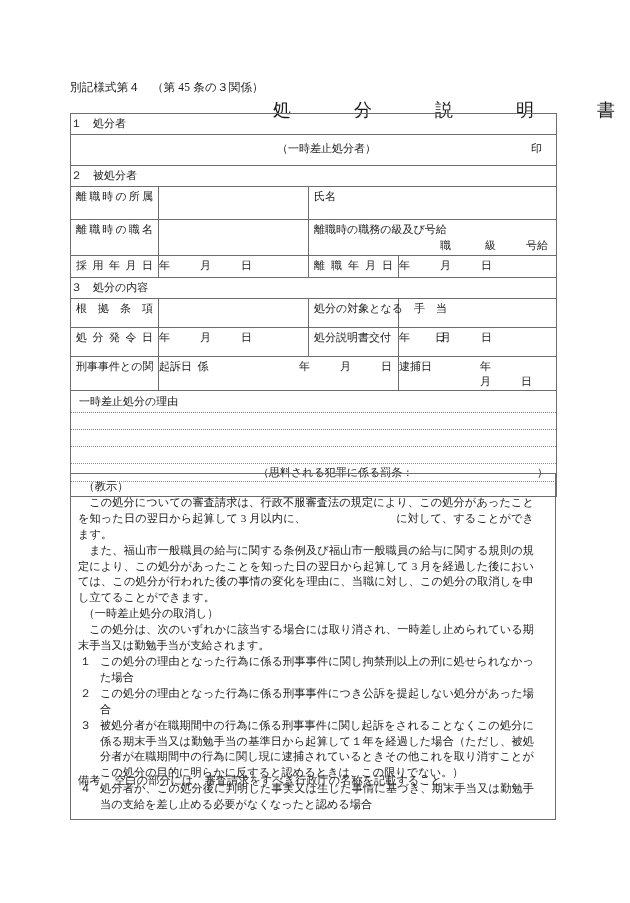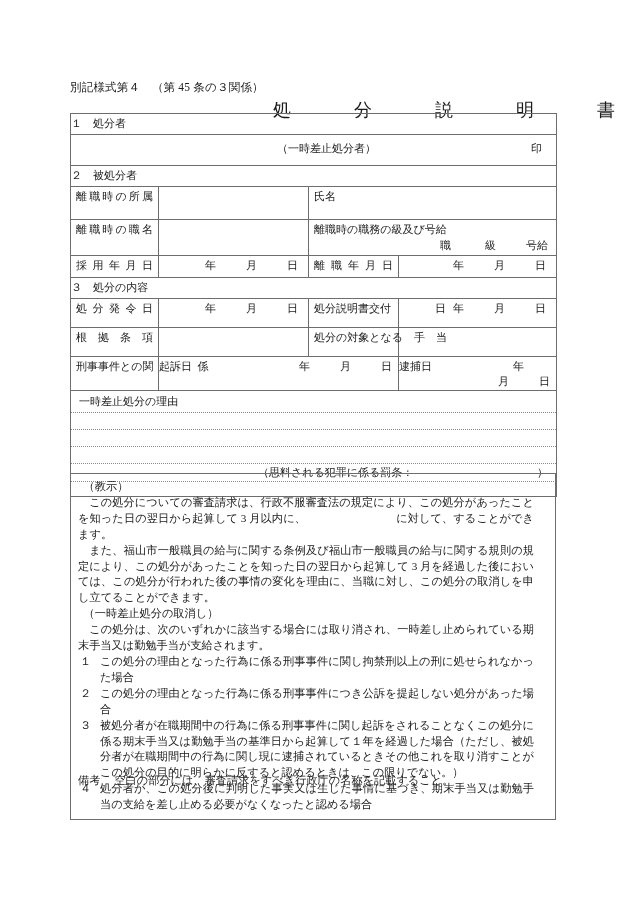--- a/index.html
+++ b/index.html
@@ -72,21 +72,20 @@
     white-space: nowrap;
     padding-left: 5px !important;
     margin-top: 13px;
   }
   .h28 { height: 28px; margin-top: 39px; }
   .h16 { height: 16px; }
   .h17 { height: 17px; }
   .h24 { height: 24px; }
   .ymd {
     display: block;
-    text-align: right;
     letter-spacing: 0;
     padding-right: 6px;
   }
   .ymd span { display: inline-block; }
   .ymd .y { margin-right: 30px; }
   .ymd .m { margin-right: 30px; }
   .ymd .d { margin-right: 4px; }
   .prefix-date {
     display: flex;
     justify-content: space-between;
@@ -263,39 +262,39 @@
             <span class="y">年</span><span class="m">月</span><span class="d">日</span>
           </span>
         </td>
       </tr>
 
       <tr>
         <td colspan="4" class="sec-head h16">３　処分の内容</td>
       </tr>
 
       <tr>
-        <td class="lbl h24">処 分 発 令 日</td>
-        <td>
-          <span class="ymd">
-            <span class="y">年</span><span class="m">月</span><span class="d">日</span>
-          </span>
-        </td>
-        <td class="lbl">処分説明書交付　　　　日</td>
-        <td>
-          <span class="ymd">
-            <span class="y">年</span><span class="m">月</span><span class="d">日</span>
-          </span>
-        </td>
-      </tr>
-
-      <tr>
         <td class="lbl h24">根　拠　条　項</td>
         <td></td>
         <td class="lbl">処分の対象となる　手　当</td>
         <td></td>
+      </tr>
+
+      <tr>
+        <td class="lbl h24">処 分 発 令 日</td>
+        <td>
+          <span class="ymd">
+            <span class="y">年</span><span class="m">月</span><span class="d">日</span>
+          </span>
+        </td>
+        <td class="lbl">処分説明書交付　　　　日</td>
+        <td>
+          <span class="ymd">
+            <span class="y">年</span><span class="m">月</span><span class="d">日</span>
+          </span>
+        </td>
       </tr>
 
       <tr>
         <td class="lbl h24">刑事事件との関　　　　係</td>
         <td colspan="2">
           <span class="prefix-date">
             <span class="pfx">起訴日</span>
             <span class="ymd" style="padding-right:2px">
               <span class="y">年</span><span class="m">月</span><span class="d">日</span>
             </span>

